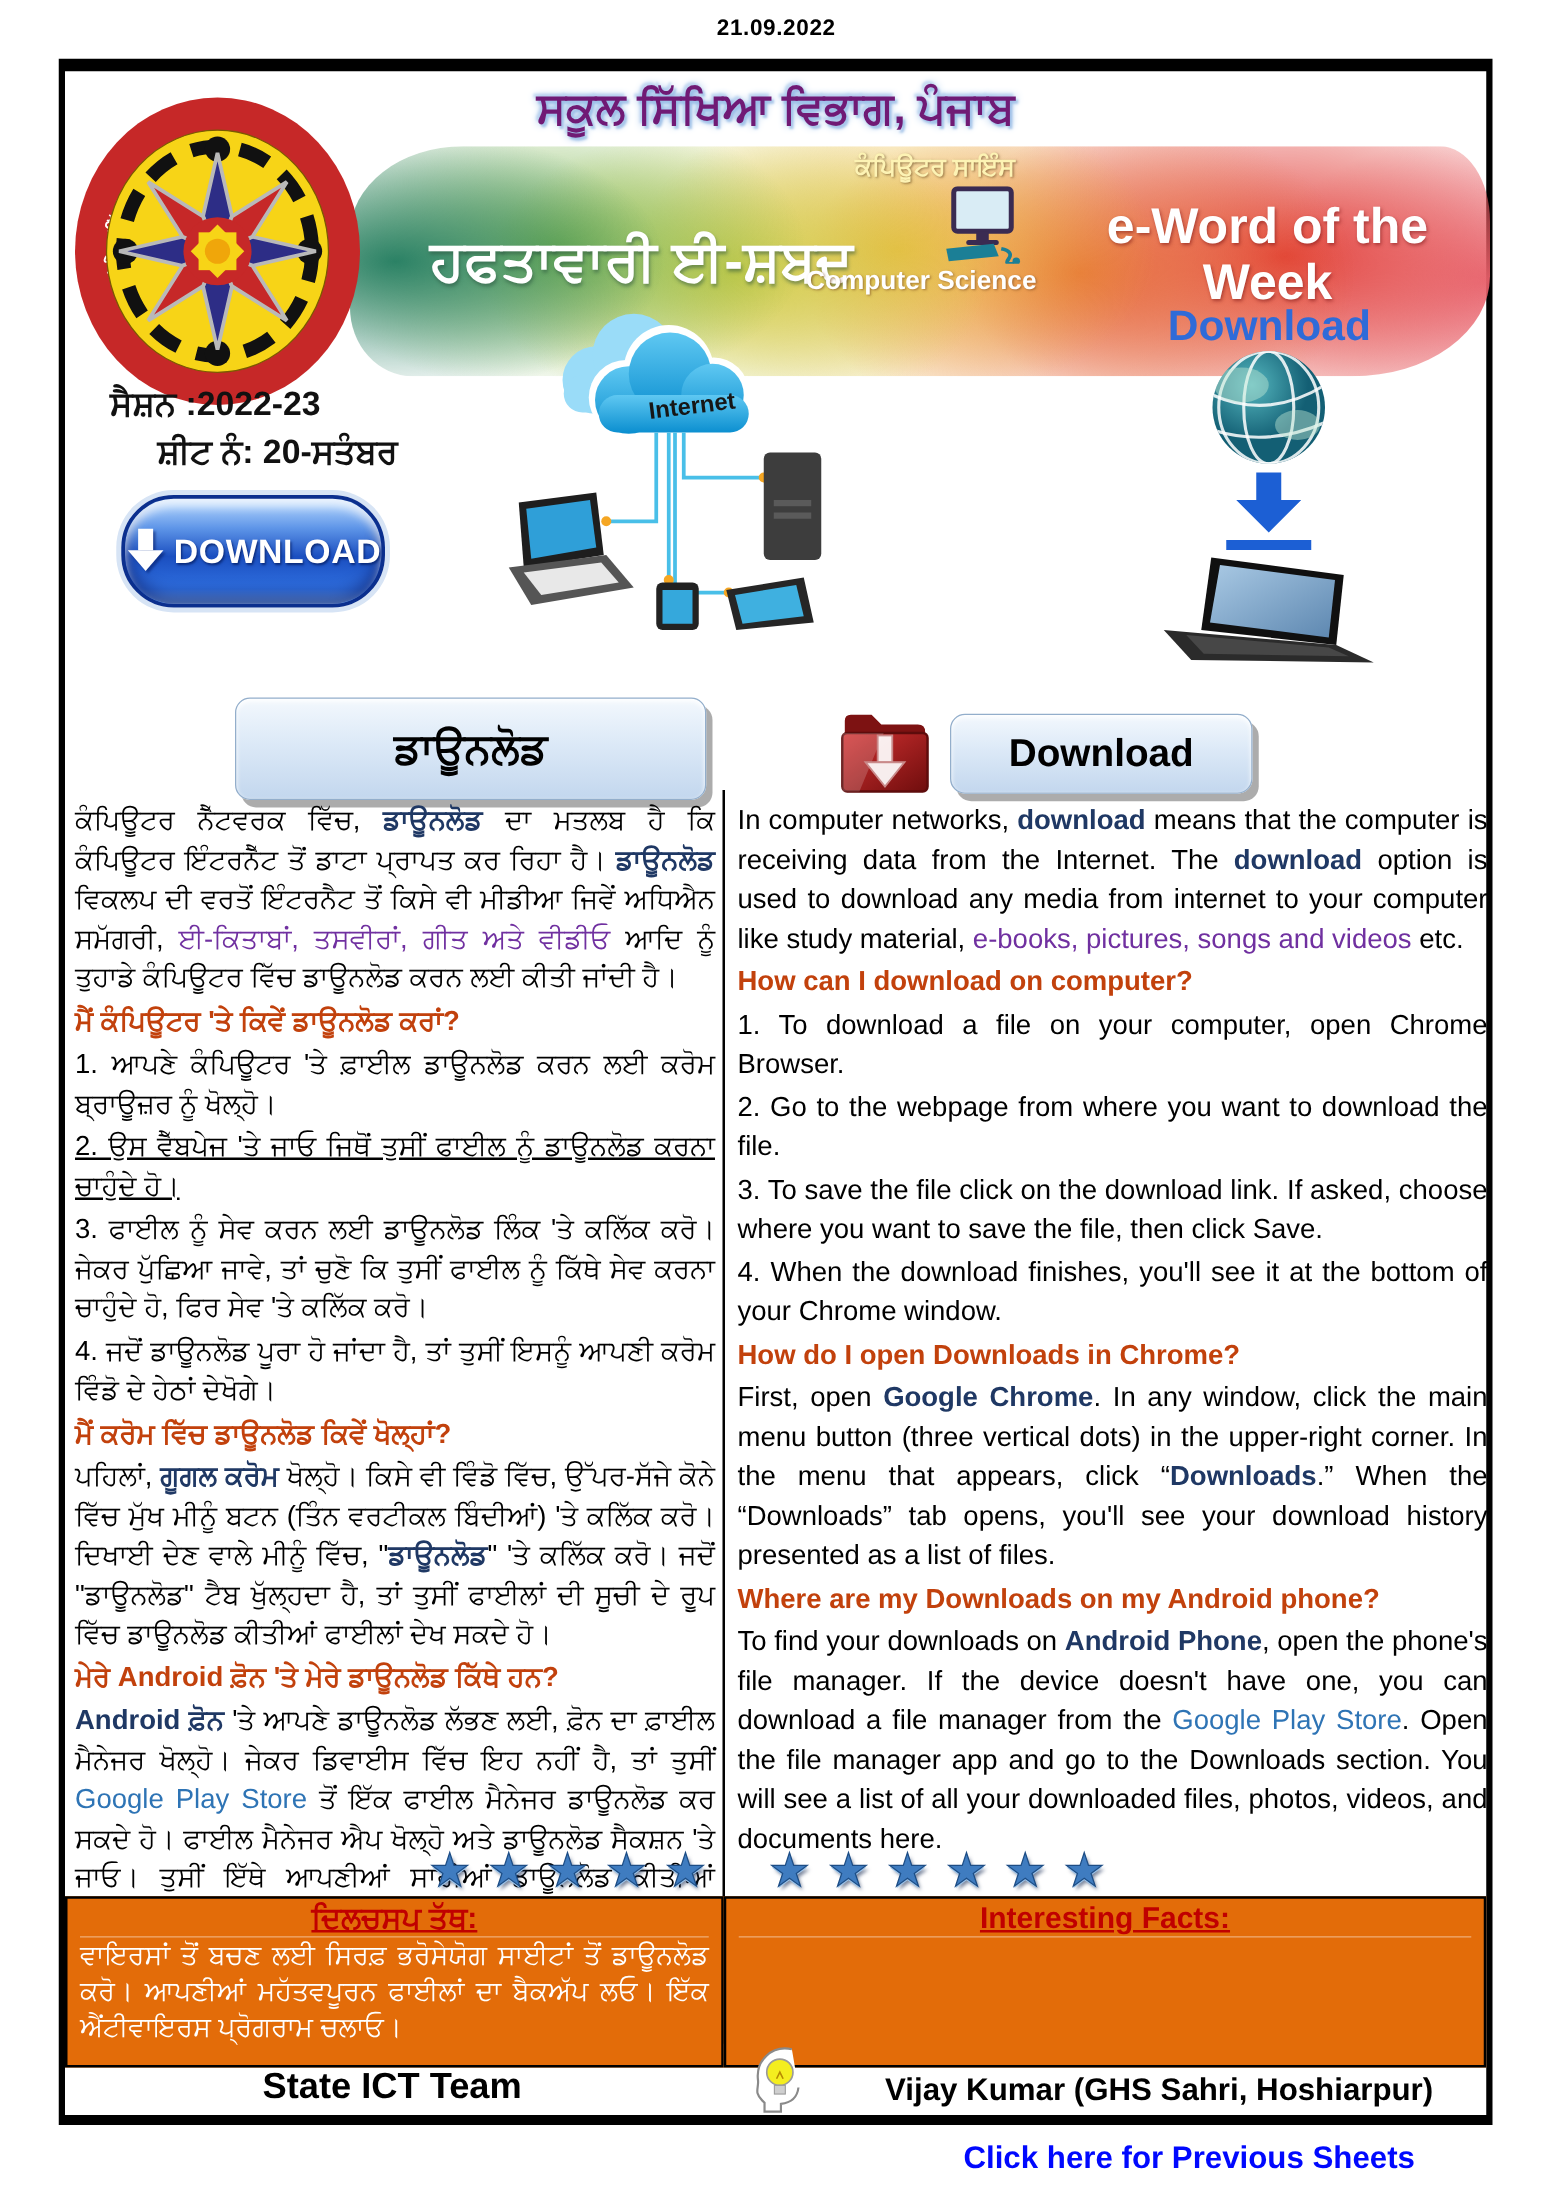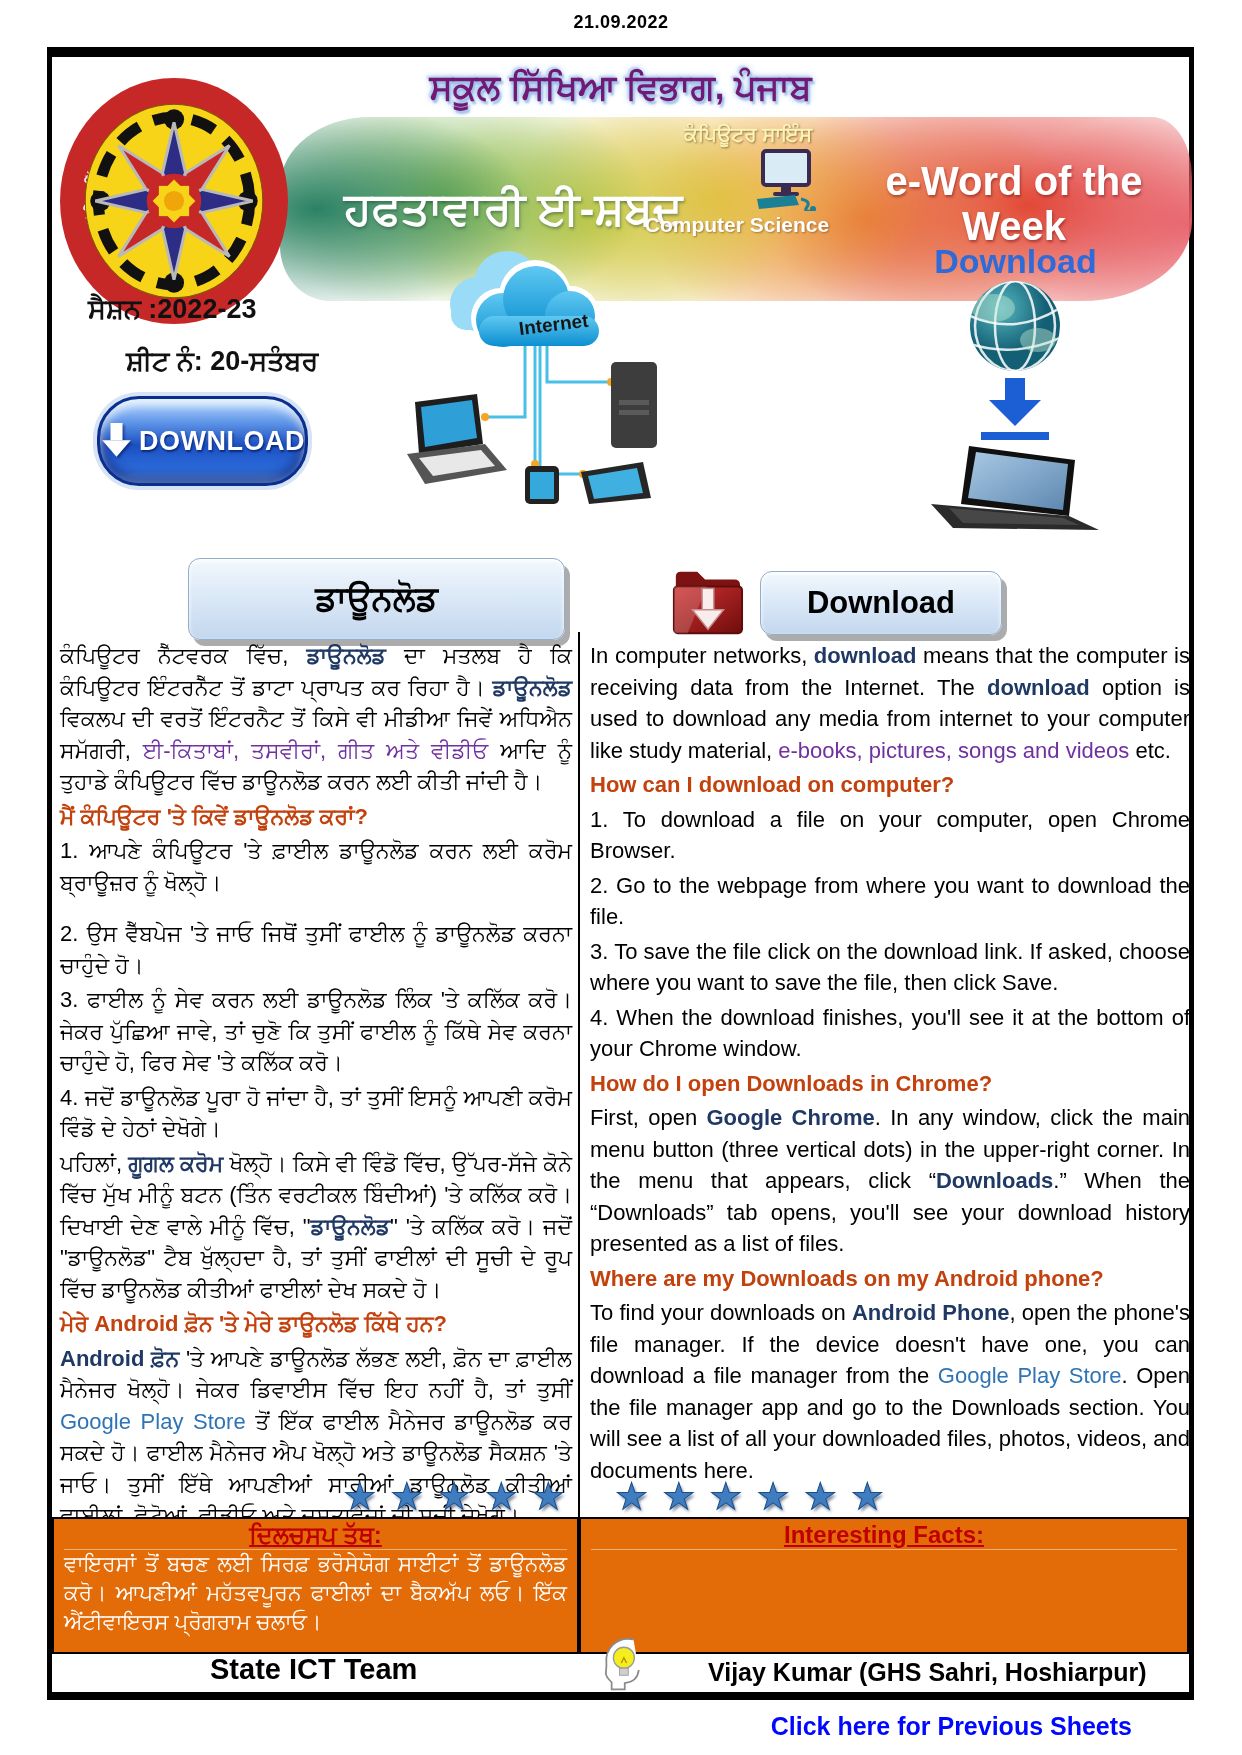--- a/index.html
+++ b/index.html
@@ -18,21 +18,21 @@
       radial-gradient(ellipse 280px 170px at 48% 45%,rgba(236,186,62,.95),rgba(236,186,62,0) 74%),
       radial-gradient(ellipse 300px 180px at 64% 55%,rgba(230,106,52,.96),rgba(230,106,52,0) 74%),
       radial-gradient(ellipse 340px 190px at 82% 48%,rgba(224,56,50,.97),rgba(224,56,50,0) 78%),
       radial-gradient(ellipse 240px 150px at 100% 58%,rgba(236,120,140,.92),rgba(236,120,140,0) 78%);}
   .banner-weekly{position:absolute;left:64px;top:66px;font-size:45px;font-weight:600;color:#fff;text-shadow:1px 2px 3px rgba(40,80,60,.5);}
   .cs-pa{position:absolute;left:368px;top:6px;width:200px;text-align:center;font-size:20px;font-weight:bold;color:#fdf3b4;text-shadow:1px 1px 2px rgba(90,60,20,.6);}
   .cs-en{position:absolute;left:352px;top:96px;width:210px;text-align:center;font-size:21px;font-weight:bold;color:#fff;text-shadow:1px 1px 2px rgba(120,70,30,.6);}
   .monitor{position:absolute;left:475px;top:32px;}
   .eword{position:absolute;left:556px;top:42px;width:356px;text-align:center;font-size:40px;font-weight:600;color:#fff;text-shadow:1px 2px 3px rgba(120,20,20,.55);}
   .session,.sheet{left:36px;font-size:27px;font-weight:bold;color:#111;}
-  .session{top:237px;}
+  .session{top:251px;}
   .sheet{top:289px;margin-left:38px;}
   
   .dlbtn{left:45px;top:339px;width:205px;height:84px;border-radius:42px;border:3px solid #0b2f8e;background:linear-gradient(180deg,#bcdcff 0%,#5e95e8 28%,#1b4fc0 55%,#2f6fe0 86%,#6fa4ef 100%);
     box-shadow:inset 0 6px 8px rgba(255,255,255,.75),inset 0 -8px 12px rgba(0,0,60,.45),0 0 0 4px #d7e4f5;
     display:flex;align-items:center;justify-content:center;gap:6px;cursor:pointer;}
   .dlbtn .lbl{color:#fff;font-size:27px;font-weight:800;letter-spacing:.5px;text-shadow:1px 2px 2px #0a2a7a;}
   .netsvg{left:333px;top:175px;}
   .rill{left:841px;top:185px;width:245px;height:262px;}
   .rill .dl-word{position:absolute;top:0;left:0;width:100%;text-align:center;font-size:34px;font-weight:600;color:#2f6bd8;}
   
@@ -40,21 +40,21 @@
     box-shadow:5px 6px 0 rgba(70,70,70,.45),inset 0 2px 4px #fff;display:flex;align-items:center;justify-content:center;font-weight:bold;color:#000;}
   .plate-pa{left:136px;top:501px;width:375px;height:80px;font-size:34px;}
   .plate-en{left:708px;top:514px;width:240px;height:62px;font-size:31px;}
   .folder{left:616px;top:508px;}
   
   .divider{left:526px;top:575px;width:2px;height:1003px;background:#000;}
   .col{font-size:22px;line-height:31.5px;text-align:justify;}
   .col-left{left:8px;top:583px;width:512px;}
   .col-right{left:538px;top:583px;width:600px;}
   .para{margin:0 0 3px;}
-  .gap{margin-top:20px;}
+  .gap{margin-top:3px;text-decoration:underline;}
   .h-red{margin:3px 0;color:#c2410c;font-weight:bold;text-align:left;}
   .b-navy{color:#1F3864;font-weight:bold;}
   .purple{color:#7030A0;}
   .blue{color:#2E74B5;}
   
   .stars{top:1421px;white-space:nowrap;}
   .stars-left{left:8px;width:512px;text-align:right;}
   .stars-right{left:556px;}
   .star{display:inline-block;font-size:37px;line-height:1;color:#3f7cc0;margin:0 7px;
     text-shadow:0 1px 0 #9cc4ea,2px 3px 3px rgba(20,40,80,.55);-webkit-text-stroke:1px #1d4d85;}
@@ -244,20 +244,21 @@
 
   <div class="abs divider"></div>
 
   <div class="abs col col-left">
     <p class="para"><span>ਕੰਪਿਊਟਰ ਨੈੱਟਵਰਕ ਵਿੱਚ, </span><span class="b-navy">ਡਾਊਨਲੋਡ</span><span> ਦਾ ਮਤਲਬ ਹੈ ਕਿ ਕੰਪਿਊਟਰ ਇੰਟਰਨੈੱਟ ਤੋਂ ਡਾਟਾ ਪ੍ਰਾਪਤ ਕਰ ਰਿਹਾ ਹੈ। </span><span class="b-navy">ਡਾਊਨਲੋਡ</span><span> ਵਿਕਲਪ ਦੀ ਵਰਤੋਂ ਇੰਟਰਨੈਟ ਤੋਂ ਕਿਸੇ ਵੀ ਮੀਡੀਆ ਜਿਵੇਂ ਅਧਿਐਨ ਸਮੱਗਰੀ, </span><span class="purple">ਈ-ਕਿਤਾਬਾਂ, ਤਸਵੀਰਾਂ, ਗੀਤ ਅਤੇ ਵੀਡੀਓ</span><span> ਆਦਿ ਨੂੰ ਤੁਹਾਡੇ ਕੰਪਿਊਟਰ ਵਿੱਚ ਡਾਊਨਲੋਡ ਕਰਨ ਲਈ ਕੀਤੀ ਜਾਂਦੀ ਹੈ।</span></p>
     <p class="h-red">ਮੈਂ ਕੰਪਿਊਟਰ 'ਤੇ ਕਿਵੇਂ ਡਾਊਨਲੋਡ ਕਰਾਂ?</p>
     <p class="para">1. ਆਪਣੇ ਕੰਪਿਊਟਰ 'ਤੇ ਫ਼ਾਈਲ ਡਾਊਨਲੋਡ ਕਰਨ ਲਈ ਕਰੋਮ ਬ੍ਰਾਊਜ਼ਰ ਨੂੰ ਖੋਲ੍ਹੋ।</p>
     <p class="para gap">2. ਉਸ ਵੈੱਬਪੇਜ 'ਤੇ ਜਾਓ ਜਿਥੋਂ ਤੁਸੀਂ ਫਾਈਲ ਨੂੰ ਡਾਊਨਲੋਡ ਕਰਨਾ ਚਾਹੁੰਦੇ ਹੋ।</p>
     <p class="para">3. ਫਾਈਲ ਨੂੰ ਸੇਵ ਕਰਨ ਲਈ ਡਾਊਨਲੋਡ ਲਿੰਕ 'ਤੇ ਕਲਿੱਕ ਕਰੋ। ਜੇਕਰ ਪੁੱਛਿਆ ਜਾਵੇ, ਤਾਂ ਚੁਣੋ ਕਿ ਤੁਸੀਂ ਫਾਈਲ ਨੂੰ ਕਿੱਥੇ ਸੇਵ ਕਰਨਾ ਚਾਹੁੰਦੇ ਹੋ, ਫਿਰ ਸੇਵ 'ਤੇ ਕਲਿੱਕ ਕਰੋ।</p>
     <p class="para">4. ਜਦੋਂ ਡਾਊਨਲੋਡ ਪੂਰਾ ਹੋ ਜਾਂਦਾ ਹੈ, ਤਾਂ ਤੁਸੀਂ ਇਸਨੂੰ ਆਪਣੀ ਕਰੋਮ ਵਿੰਡੋ ਦੇ ਹੇਠਾਂ ਦੇਖੋਗੇ।</p>
+    <p class="h-red">ਮੈਂ ਕਰੋਮ ਵਿੱਚ ਡਾਊਨਲੋਡ ਕਿਵੇਂ ਖੋਲ੍ਹਾਂ?</p>
     <p class="para"><span>ਪਹਿਲਾਂ, </span><span class="b-navy">ਗੂਗਲ ਕਰੋਮ</span><span> ਖੋਲ੍ਹੋ। ਕਿਸੇ ਵੀ ਵਿੰਡੋ ਵਿੱਚ, ਉੱਪਰ-ਸੱਜੇ ਕੋਨੇ ਵਿੱਚ ਮੁੱਖ ਮੀਨੂੰ ਬਟਨ (ਤਿੰਨ ਵਰਟੀਕਲ ਬਿੰਦੀਆਂ) 'ਤੇ ਕਲਿੱਕ ਕਰੋ। ਦਿਖਾਈ ਦੇਣ ਵਾਲੇ ਮੀਨੂੰ ਵਿੱਚ, "</span><span class="b-navy">ਡਾਊਨਲੋਡ</span><span>" 'ਤੇ ਕਲਿੱਕ ਕਰੋ। ਜਦੋਂ "ਡਾਊਨਲੋਡ" ਟੈਬ ਖੁੱਲ੍ਹਦਾ ਹੈ, ਤਾਂ ਤੁਸੀਂ ਫਾਈਲਾਂ ਦੀ ਸੂਚੀ ਦੇ ਰੂਪ ਵਿੱਚ ਡਾਊਨਲੋਡ ਕੀਤੀਆਂ ਫਾਈਲਾਂ ਦੇਖ ਸਕਦੇ ਹੋ।</span></p>
     <p class="h-red">ਮੇਰੇ Android ਫ਼ੋਨ 'ਤੇ ਮੇਰੇ ਡਾਊਨਲੋਡ ਕਿੱਥੇ ਹਨ?</p>
     <p class="para"><span class="b-navy">Android ਫ਼ੋਨ</span><span> 'ਤੇ ਆਪਣੇ ਡਾਊਨਲੋਡ ਲੱਭਣ ਲਈ, ਫ਼ੋਨ ਦਾ ਫ਼ਾਈਲ ਮੈਨੇਜਰ ਖੋਲ੍ਹੋ। ਜੇਕਰ ਡਿਵਾਈਸ ਵਿੱਚ ਇਹ ਨਹੀਂ ਹੈ, ਤਾਂ ਤੁਸੀਂ </span><span class="blue">Google Play Store</span><span> ਤੋਂ ਇੱਕ ਫਾਈਲ ਮੈਨੇਜਰ ਡਾਊਨਲੋਡ ਕਰ ਸਕਦੇ ਹੋ। ਫਾਈਲ ਮੈਨੇਜਰ ਐਪ ਖੋਲ੍ਹੋ ਅਤੇ ਡਾਊਨਲੋਡ ਸੈਕਸ਼ਨ 'ਤੇ ਜਾਓ। ਤੁਸੀਂ ਇੱਥੇ ਆਪਣੀਆਂ ਸਾਰੀਆਂ ਡਾਊਨਲੋਡ ਕੀਤੀਆਂ ਫਾਈਲਾਂ, ਫੋਟੋਆਂ, ਵੀਡੀਓ ਅਤੇ ਦਸਤਾਵੇਜ਼ਾਂ ਦੀ ਸੂਚੀ ਦੇਖੋਗੇ।</span></p>
   </div>
 
   <div class="abs col col-right">
     <p class="para"><span>In computer networks, </span><span class="b-navy">download</span><span> means that the computer is receiving data from the Internet. The </span><span class="b-navy">download</span><span> option is used to download any media from internet to your computer like study material, </span><span class="purple">e-books, pictures, songs and videos</span><span> etc.</span></p>
     <p class="h-red">How can I download on computer?</p>
     <p class="para">1. To download a file on your computer, open Chrome Browser.</p>
     <p class="para">2. Go to the webpage from where you want to download the file.</p>

